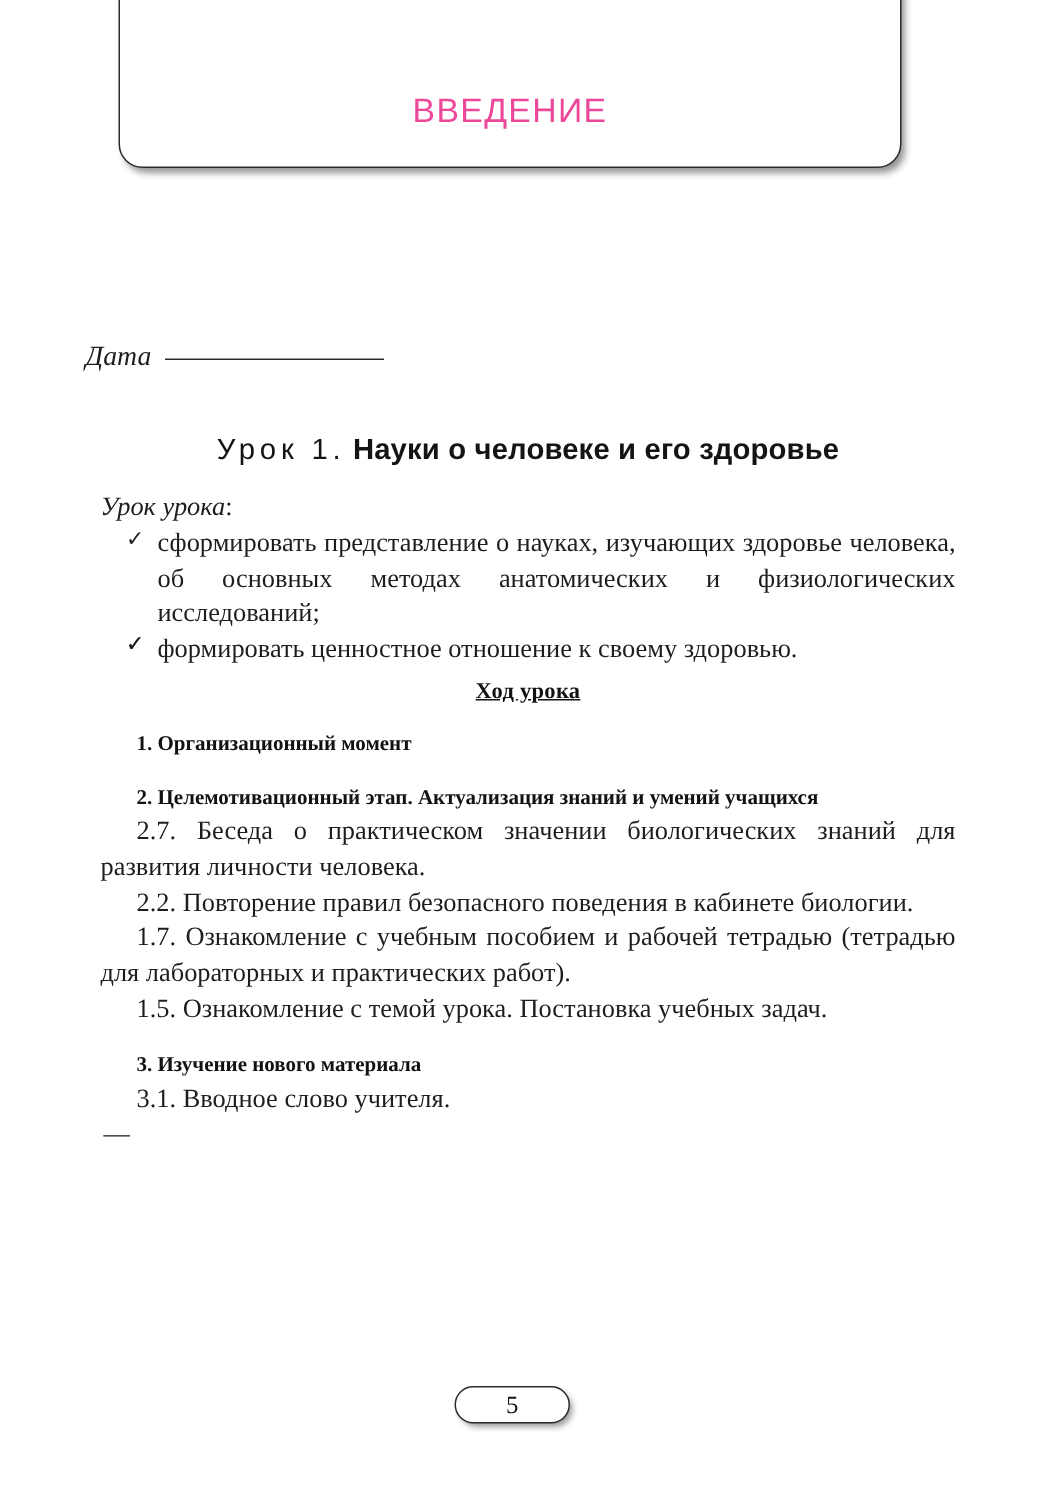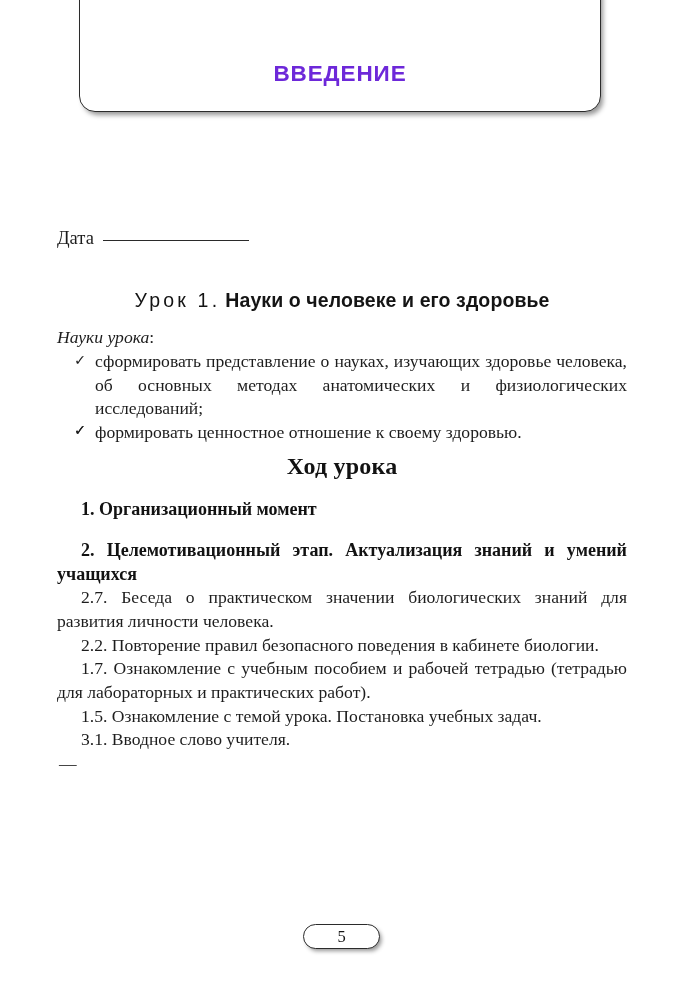--- a/index.html
+++ b/index.html
@@ -29,54 +29,55 @@
     border-radius: 16px;
     background: #ffffff;
     box-shadow: 3px 4px 5px -1px rgba(0,0,0,0.42);
     display: flex;
     align-items: flex-end;
     justify-content: center;
     padding-bottom: 24px;
   }
   .header-title {
     font-family: "Liberation Sans", "DejaVu Sans", sans-serif;
-    font-weight: bold;
+    font-weight: normal;
     font-size: 22.5px;
     letter-spacing: 0.9px;
-    color: #6d28d9;
+    color: #ec4899;
   }
 
   
   .page-body {
     position: absolute;
     left: 57px;
     top: 0;
     width: 570px;
   }
 
   .date-line {
     position: absolute;
     left: 0px;
     top: 228px;
     font-family: "Liberation Serif", "DejaVu Serif", serif;
+    font-style: italic;
     font-size: 18.5px;
     color: #1c1c1c;
     white-space: nowrap;
   }
   .date-rule {
     display: inline-block;
     width: 146px;
     border-bottom: 1.4px solid #2a2a2a;
     margin-left: 9px;
     vertical-align: 3px;
   }
 
   .content {
     position: absolute;
-    left: 0px;
+    left: 10px;
     top: 288px;
     width: 570px;
   }
 
   
   .lesson-heading {
     font-family: "Liberation Sans", "DejaVu Sans", sans-serif;
     font-size: 19.5px;
     text-align: center;
     color: #141414;
@@ -123,29 +124,30 @@
     left: 17px;
     top: 0.5px;
     font-family: "DejaVu Sans", sans-serif;
     font-size: 14.5px;
     color: #1d1d1d;
   }
 
   .center-heading {
     text-align: center;
     font-weight: bold;
-    font-size: 24px;
+    font-size: 15px;
     margin: 8px 0 5px 0;
     color: #121212;
     letter-spacing: 0.2px;
+    text-decoration: underline;
   }
 
   .sec-heading {
     font-weight: bold;
-    font-size: 18px;
+    font-size: 14px;
     line-height: 1.31;
     margin: 18px 0 0 0;
     color: #121212;
     text-align: justify;
   }
   .sec-heading.ind { text-indent: 24px; }
 
   
   ul.dash-list {
     list-style: none;
@@ -197,21 +199,21 @@
   <div class="date-line">
     <span>Дата</span><span class="date-rule"></span>
   </div>
 
   <div class="content">
 
     <h1 class="lesson-heading">
       <span class="lesson-label">Урок 1.</span><span class="lesson-name">Науки о человеке и его здоровье</span>
     </h1>
 
-    <p class="para"><span class="ital">Науки урока</span><span>:</span></p>
+    <p class="para"><span class="ital">Урок урока</span><span>:</span></p>
 
     <ul class="check-list">
       <li>
         <span class="tick">✓</span>
         <span>сформировать представление о науках, изучающих здоровье человека, об основных методах анатомических и физиологических исследований;</span>
       </li>
       <li>
         <span class="tick">✓</span>
       </li>
       <li>
@@ -224,20 +226,21 @@
     <p class="center-heading">Ход урока</p>
 
     <p class="sec-heading ind">1. Организационный момент</p>
 
     <p class="sec-heading ind">2. Целемотивационный этап. Актуализация знаний и умений учащихся</p>
     <p class="para indent">2.7. Беседа о практическом значении биологических знаний для развития личности человека.</p>
     <p class="para indent">2.2. Повторение правил безопасного поведения в кабинете биологии.</p>
     <p class="para indent">1.7. Ознакомление с учебным пособием и рабочей тетрадью (тетрадью для лабораторных и практических работ).</p>
     <p class="para indent">1.5. Ознакомление с темой урока. Постановка учебных задач.</p>
 
+    <p class="sec-heading ind">3. Изучение нового материала</p>
     <p class="para indent">3.1. Вводное слово учителя.</p>
 
     <ul class="dash-list">
       <li>
         <span class="dash">—</span>
       </li>
     </ul>
 
   </div>
 </div>

